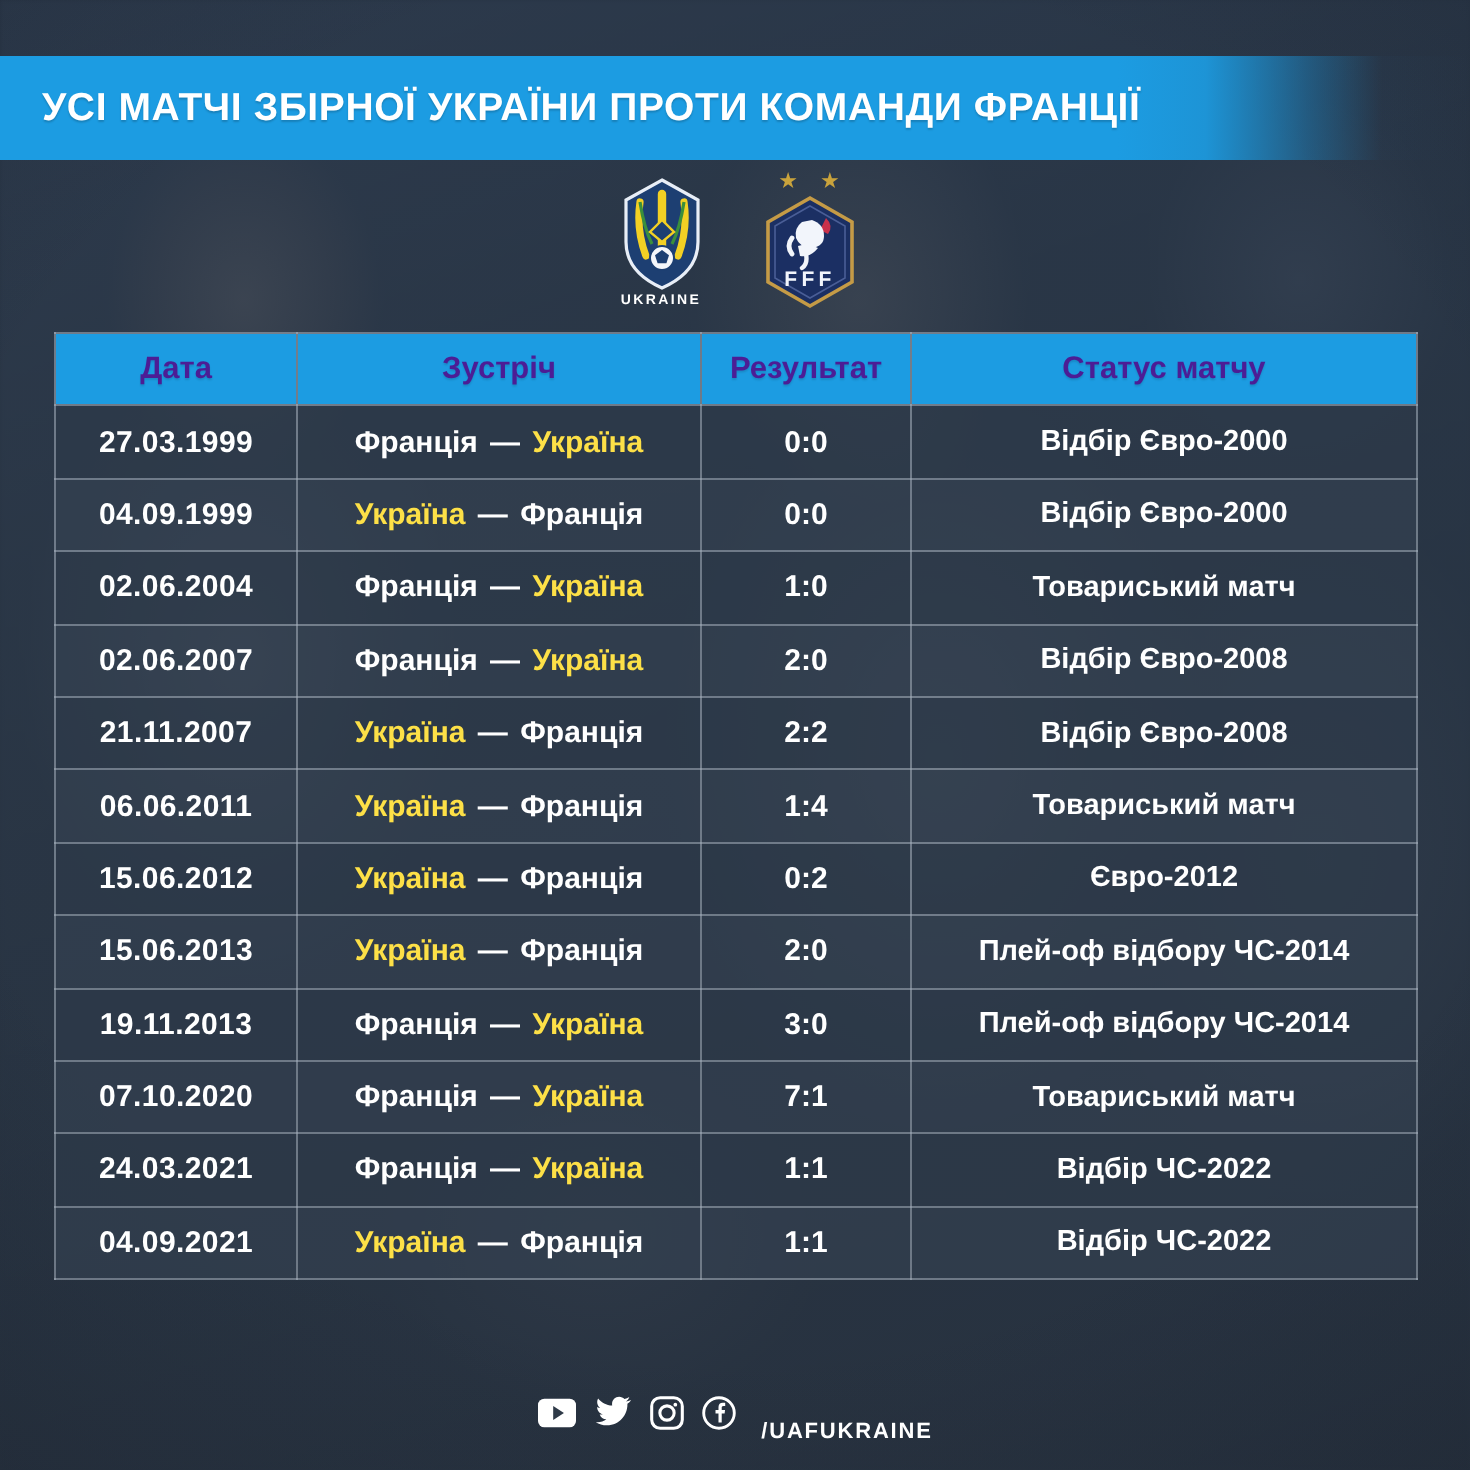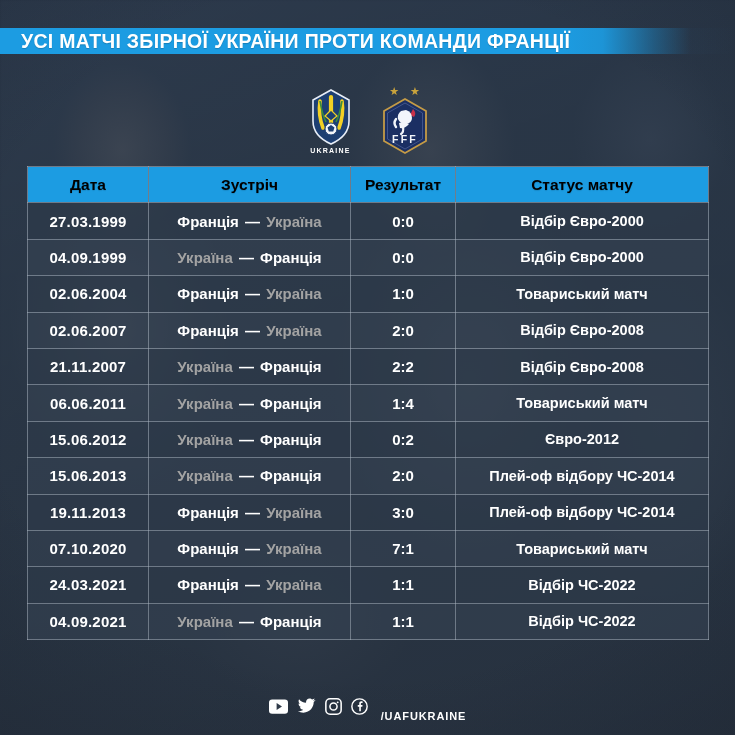--- a/index.html
+++ b/index.html
@@ -30,21 +30,21 @@
     position:absolute; inset:0;
     background:linear-gradient(180deg, rgba(35,48,66,0.62) 0%, rgba(36,48,64,0.58) 45%, rgba(38,48,62,0.66) 100%);
   }
   #bg .vignette {
     position:absolute; inset:0;
     background:radial-gradient(ellipse 120% 105% at 50% 45%, rgba(0,0,0,0) 45%, rgba(18,24,34,0.55) 100%);
   }
 
   
   #title-banner {
-    position:absolute; left:0; top:28px; width:735px; height:26px;
+    position:absolute; left:0; top:28px; width:735px; height:52px;
     background:linear-gradient(90deg,
       #1c9ce2 0%, #1c9ce2 76%, rgba(28,156,226,0.92) 82%,
       rgba(30,120,175,0.55) 89%, rgba(40,70,100,0.12) 94%, rgba(45,60,80,0) 100%);
     display:flex; align-items:center;text-align:center;
   }
   #title-text {
     color:#ffffff;
     font-size:19.5px;
     font-weight:bold;
     letter-spacing:0.3px;
@@ -78,40 +78,40 @@
     border:1px solid rgba(168,178,192,0.55);
     text-align:center;
     vertical-align:middle;
     height:36.4px;
     padding:0 4px;
     overflow:hidden;
     white-space:nowrap;
   }
   thead th {
     background:#1c9ce2;
-    color:#000000;
+    color:#4c1d95;
     font-size:15.5px;
     font-weight:bold;
     height:39px;
     border-color:rgba(190,215,235,0.65);
     text-shadow:0 1px 1px rgba(0,0,0,0.12);
   }
   .col-date   { width:121px; }
   .col-match  { width:202px;margin-left:23px; }
   .col-result { width:105px; }
   .col-status { width:253px; }
 
   tbody tr:nth-child(odd)  td { background:rgba(46,58,74,0.70); }
   tbody tr:nth-child(even) td { background:rgba(54,66,82,0.62); }
 
   .cell-date   { color:#ffffff; font-size:15px; font-weight:bold; letter-spacing:0.2px; }
   .cell-result { color:#ffffff; font-size:15px; font-weight:bold; }
   .cell-status { color:#ffffff; font-size:14.5px; font-weight:bold; }
   .cell-match  { color:#ffffff; font-size:15px; font-weight:bold; }
-  .cell-match .ua { color:#a3a3a3; }
+  .cell-match .ua { color:#fde047; }
   .cell-match .fr { color:#ffffff; }
   .cell-match .dash { color:#ffffff; padding:0 2px; }
 
   
   #footer {
     position:absolute; left:0; top:688px; width:735px; height:36px;
     display:flex; align-items:center; justify-content:center; gap:9px;
   }
   #footer .ic { display:flex; align-items:center; }
   #handle {

